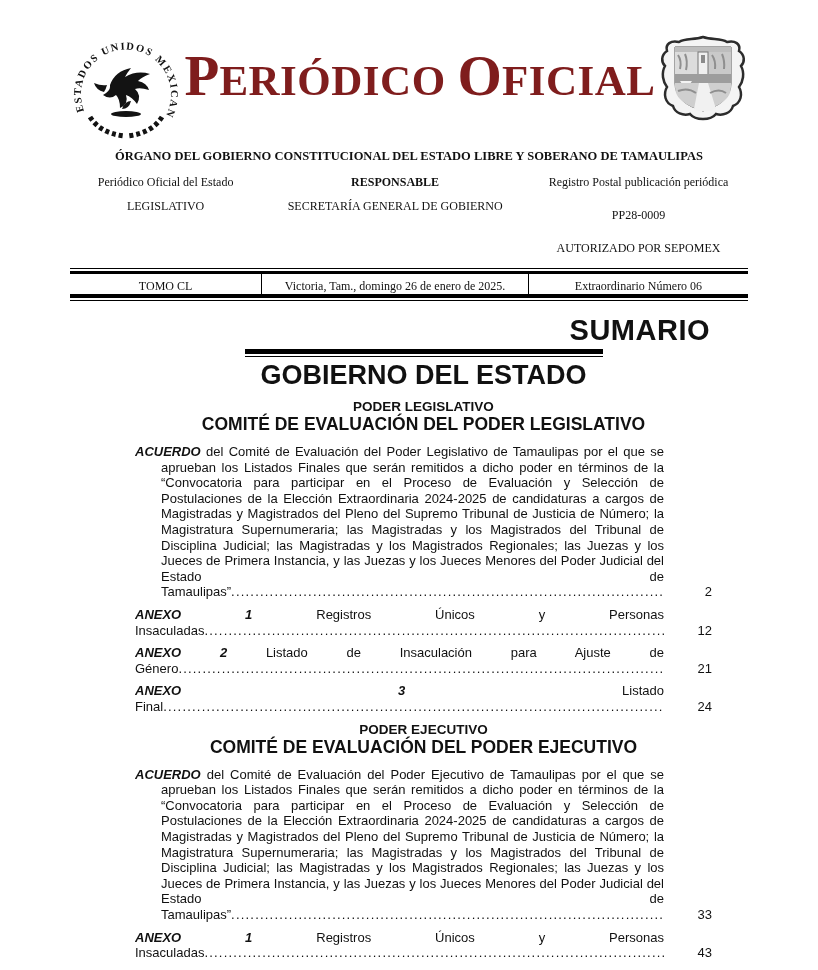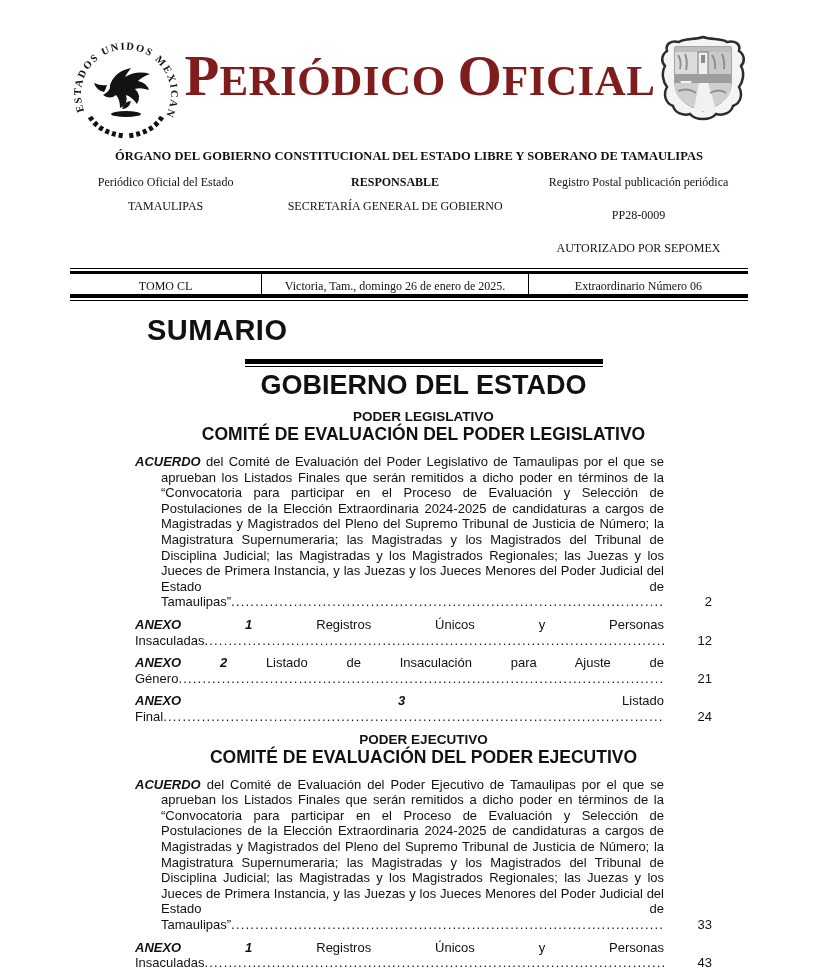--- a/index.html
+++ b/index.html
@@ -32,21 +32,21 @@
   .rule-b{border-top:3.5px solid #000;margin-top:2px;}
   .rule-c{border-top:4px solid #000;}
   .rule-d{border-top:1.6px solid #000;margin-top:2px;}
 
   .edition{font-size:12px;}
   .edition .cell{padding:5px 4px 0;}
   .edition .mid{border-left:1.5px solid #000;border-right:1.5px solid #000;}
 
   
   .sumario{margin:13px 106px 0 135px;width:577px;}
-  .sum-title{font-size:29px;font-weight:bold;text-align:left;margin:12px;letter-spacing:.5px;}
+  .sum-title{font-size:29px;font-weight:bold;text-align:right;margin:2px;letter-spacing:.5px;}
   .sum-underline{width:358px;margin:2px auto 3px;}
   .ul-thick{height:4.5px;background:#000;}
   .ul-thin{height:1.6px;background:#000;margin-top:2px;}
   .gob{font-size:27px;font-weight:bold;text-align:center;margin:3px 0 8px;}
   .power{font-size:13.5px;font-weight:bold;text-align:center;margin-top:3px;}
   .committee{font-size:17.5px;font-weight:bold;text-align:center;margin:0 0 9px;}
 
   .entry{display:flex;align-items:flex-end;margin-bottom:7px;}
   .ebody{flex:1;overflow:hidden;text-align:justify;font-size:13px;line-height:15.6px;}
   .entry.acuerdo .ebody{padding-left:26px;text-indent:-26px;}
@@ -103,21 +103,21 @@
           <path d="M20 56 q10 -4 18 2 M52 58 q9 -5 16 0" stroke="#8f8f8f" stroke-width="2" fill="none"></path>
         </svg>
       </div>
     </div>
 
     <div class="organo">ÓRGANO DEL GOBIERNO CONSTITUCIONAL DEL ESTADO LIBRE Y SOBERANO DE TAMAULIPAS</div>
 
     <div class="info-grid row1">
       <div class="cell">
         <div>Periódico Oficial del Estado</div>
-        <div class="gap">TAMAULIPAS</div>
+        <div class="gap">LEGISLATIVO</div>
       </div>
       <div class="cell">
         <div class="b">RESPONSABLE</div>
         <div class="gap">SECRETARÍA GENERAL DE GOBIERNO</div>
       </div>
       <div class="cell">
         <div>Registro Postal publicación periódica</div>
         <div class="tight">PP28-0009</div>
         <div class="tight">AUTORIZADO POR SEPOMEX</div>
       </div>

